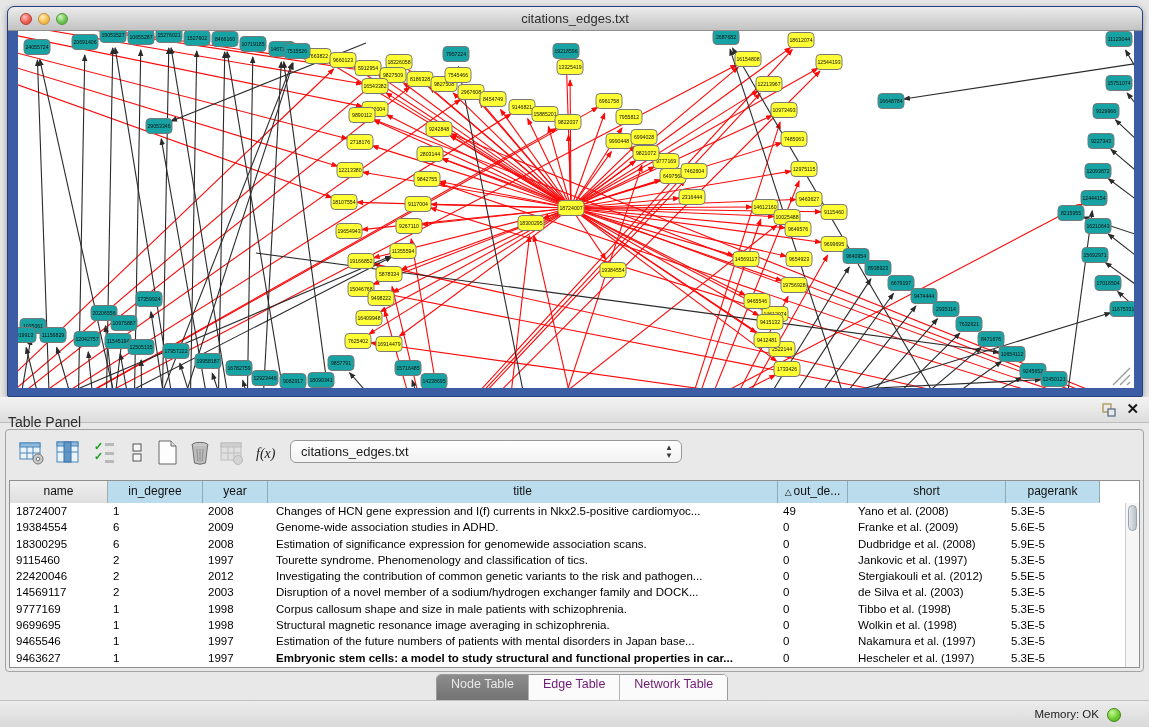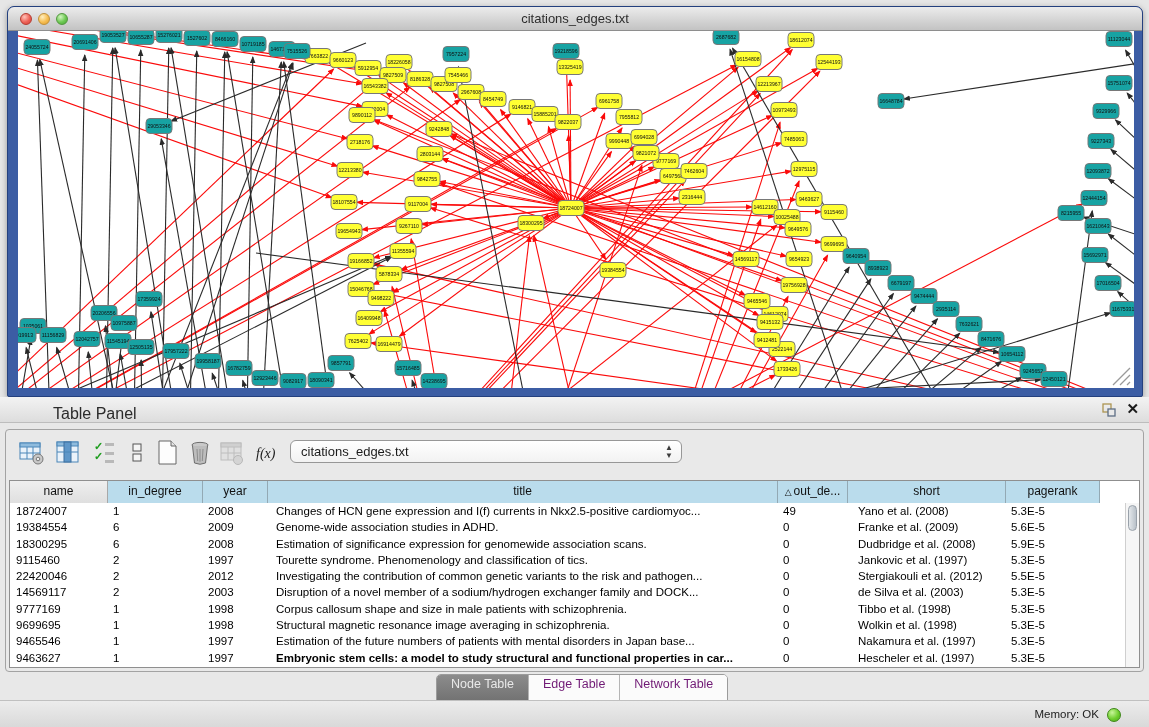--- a/index.html
+++ b/index.html
@@ -19,21 +19,21 @@
   .light.red   { left:12px; background:radial-gradient(circle at 35% 30%, #ffc2b8, #ee6156 55%, #d5453a); border:1px solid #b53b31;}
   .light.yellow{ left:30px; background:radial-gradient(circle at 35% 30%, #ffeebf, #f6bd50 55%, #df9f33); border:1px solid #c1913a;}
   .light.green { left:48px; background:radial-gradient(circle at 35% 30%, #d2f5c0, #6cc851 55%, #4da73a); border:1px solid #53973f;}
   #net-canvas { left:10px; top:24px; width:1116px; height:357px; background:#ffffff; overflow:hidden; }
   #net-canvas svg { display:block; }
 
   
   #table-panel { left:0; top:397px; width:1149px; height:303px; background:#e8e8e8; }
   #tp-titlebar { left:0; top:0; width:100%; height:26px;
     background:linear-gradient(#f3f3f3,#dddddd); border-bottom:1px solid #bdbdbd; }
-  #tp-title { left:8px; top:4px; line-height:26px; font-size:16px; color:#2b2b2b;margin-left:45px; }
+  #tp-title { left:8px; top:12px; line-height:26px; font-size:14px; color:#2b2b2b; }
   #tp-float { right:32px; top:5px; width:16px; height:16px; cursor:pointer; }
   #tp-close { right:10px; top:3px; font-size:15px; font-weight:bold; color:#1a1a1a; cursor:pointer; }
   #tp-box { left:5px; top:32px; width:1139px; height:243px;
     background:#e9e9e9; border:1px solid #a3a3a3; border-radius:4px; }
   #tp-toolbar { left:6px; top:5px; height:38px; right:6px; }
   .tbtn { position:absolute; top:2px; width:32px; height:32px; border-radius:4px; cursor:pointer; }
   .tbtn svg { position:absolute; left:3px; top:3px; }
   #tp-dropdown { left:278px; top:5px; width:392px; height:23px;
     background:linear-gradient(#ffffff,#f2f2f2); border:1px solid #979797;
     border-radius:6px; cursor:pointer; }

